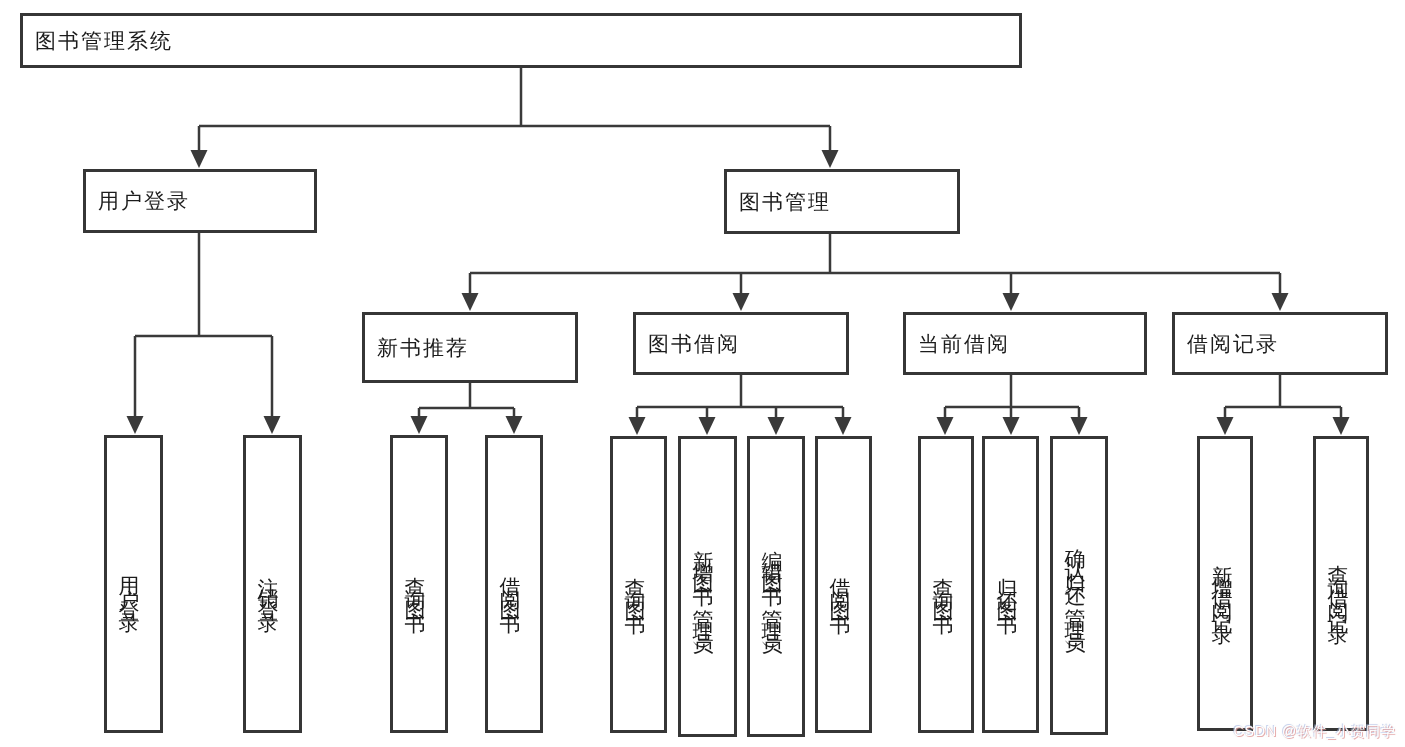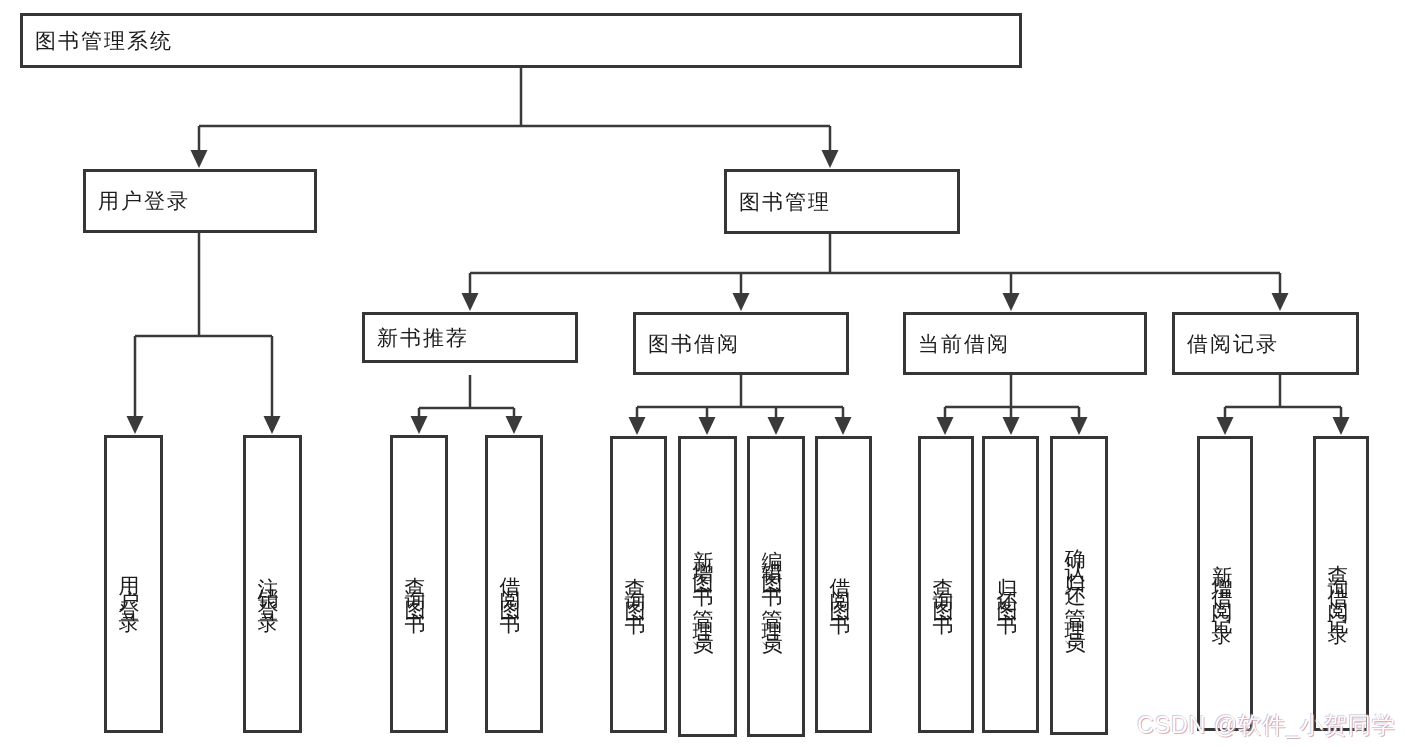--- a/index.html
+++ b/index.html
@@ -43,43 +43,43 @@
     writing-mode: vertical-rl;
     font-size: 21px;
     letter-spacing: 12px;
     line-height: 1;
     white-space: nowrap;
   }
   
   #n-root            { left: 20px;   top: 13px;  width: 1002px; height: 55px; }
   #n-user-login      { left: 83px;   top: 169px; width: 234px;  height: 64px; }
   #n-book-mgmt       { left: 712px;  top: 169px; width: 236px;  height: 65px; margin-left: 12px; }
-  #n-new-book        { left: 362px;  top: 312px; width: 216px;  height: 51px; }
+  #n-new-book        { left: 362px;  top: 312px; width: 216px;  height: 71px; }
   #n-book-borrow     { left: 633px;  top: 312px; width: 216px;  height: 63px; font-family: Liberation Serif, serif; }
   #n-current-borrow  { left: 903px;  top: 312px; width: 244px;  height: 63px; }
-  #n-borrow-record   { left: 1172px; top: 312px; width: 187px;  height: 63px; }
+  #n-borrow-record   { left: 1172px; top: 312px; width: 216px;  height: 63px; }
   #l-user-login      { left: 104px;  top: 435px; width: 59px; height: 298px; }
   #l-logout          { left: 243px;  top: 435px; width: 59px; height: 298px; }
   #l-query-book-1    { left: 390px;  top: 435px; width: 58px; height: 298px; }
   #l-borrow-book-1   { left: 485px;  top: 435px; width: 58px; height: 298px; }
   #l-query-book-2    { left: 610px;  top: 436px; width: 57px; height: 297px; }
   #l-add-book        { left: 678px;  top: 436px; width: 59px; height: 301px; }
   #l-edit-book       { left: 747px;  top: 436px; width: 58px; height: 301px; }
   #l-borrow-book-2   { left: 815px;  top: 436px; width: 57px; height: 297px; }
   #l-query-book-3    { left: 918px;  top: 436px; width: 56px; height: 297px; }
   #l-return-book     { left: 982px;  top: 436px; width: 57px; height: 297px; }
   #l-confirm-return  { left: 1050px; top: 436px; width: 58px; height: 299px; }
   #l-add-record      { left: 1197px; top: 436px; width: 56px; height: 295px; }
   #l-query-record    { left: 1313px; top: 436px; width: 56px; height: 295px; }
   #watermark {
     position: absolute;
     right: 9px;
     bottom: 6px;
     z-index: 3;
-    font-size: 23px;
+    font-size: 14px;
     letter-spacing: 1px;
     color: #ffffff;
     text-shadow:
       1px 1px 0 rgba(226, 150, 150, 0.75),
       -1px -1px 0 rgba(160, 180, 230, 0.55),
       0 0 2px rgba(180, 180, 180, 0.5);
     white-space: nowrap;
   }
 </style>
 </head>

